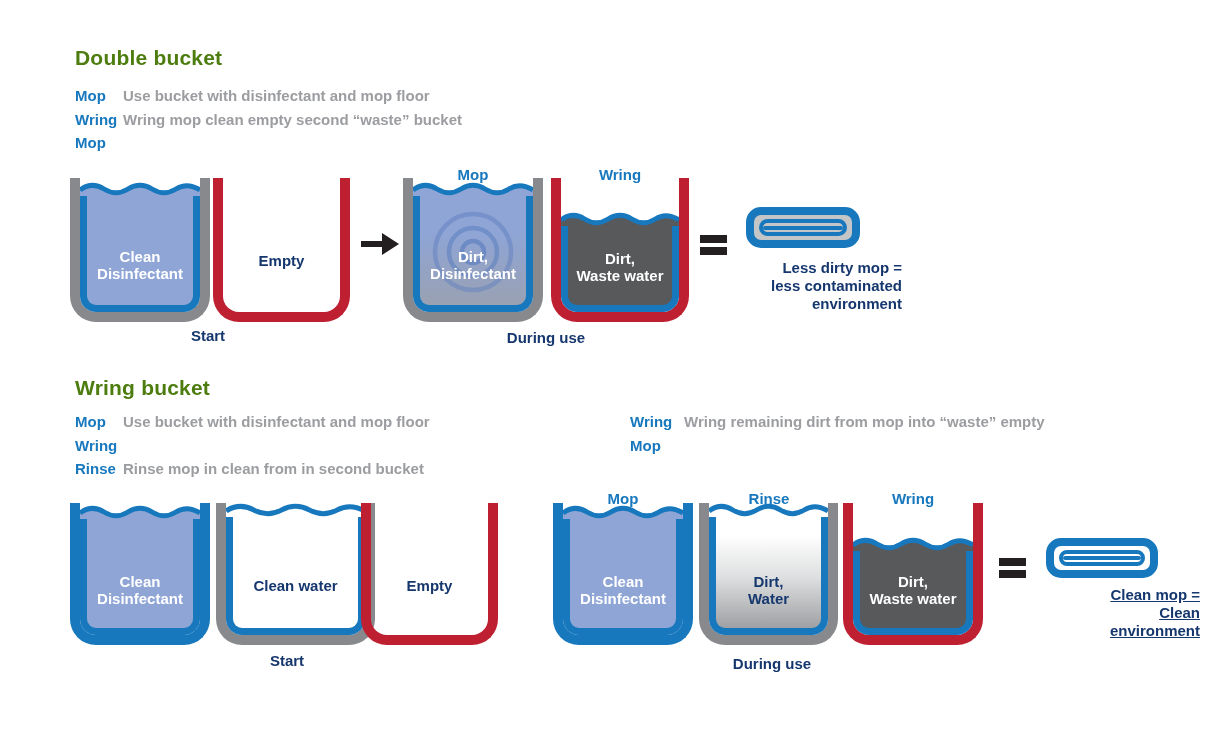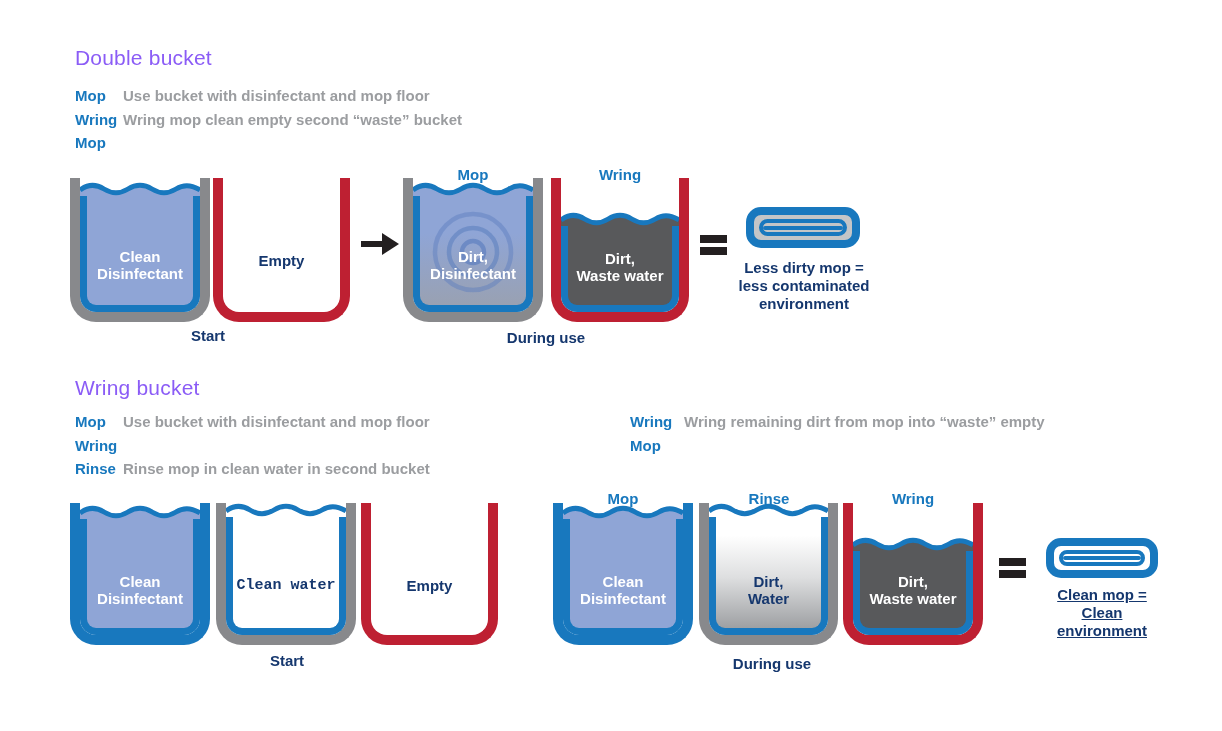--- a/index.html
+++ b/index.html
@@ -1,19 +1,19 @@
 <!DOCTYPE html>
 <html><head>
 <meta charset="utf-8">
 <style>
   html,body{margin:0;padding:0;background:#fff;}
   #page{position:relative;width:1222px;height:731px;background:#fff;overflow:hidden;
         font-family:"Liberation Sans", sans-serif;}
 
-  .section-title{position:absolute;font-size:21px;font-weight:normal;color:#8b5cf6;letter-spacing:.2px;}
+  .section-title{position:absolute;font-size:21px;font-weight:bold;color:#4d7c0f;letter-spacing:.2px;}
 
   .steps{position:absolute;}
   .step-row{display:flex;margin-bottom:7px;font-size:15px;font-weight:bold;line-height:16.5px;}
   .step-label{flex:none;width:48px;color:#1878be;}
   .steps-right .step-label{width:54px;}
   .step-text{color:#9b9da0;}
   .steps-right .step-text{max-width:380px;}
 
   
   .bucket{position:absolute;}
@@ -32,21 +32,21 @@
   .ripples{position:absolute;left:50%;top:52%;transform:translate(-50%,-50%);}
 
   .bucket-text{position:absolute;left:0;right:0;text-align:center;font-size:15px;font-weight:bold;
                line-height:17px;z-index:3;}
   .bucket-text.white{color:#ffffff;}
   .bucket-text.navy{color:#15376e;}
 
   .above-label{position:absolute;width:100px;text-align:center;color:#1878be;
                font-size:15px;font-weight:bold;}
   .caption{position:absolute;text-align:center;color:#15376e;font-size:15px;font-weight:bold;}
-  .result-caption{position:absolute;text-align:center;color:#15376e;font-size:15px;font-weight:bold;
+  .result-caption{position:absolute;text-align:right;color:#15376e;font-size:15px;font-weight:bold;
                   line-height:18px;}
 
   
   .arrow{position:absolute;}
   .equals{position:absolute;width:27px;}
   .equals .bar{height:8px;background:#231f20;}
   .equals .bar:first-child{margin-bottom:4px;}
 
   
   .mop-icon{position:absolute;border:8px solid #1878be;border-radius:15px;box-sizing:border-box;}
@@ -164,21 +164,21 @@
   <div class="steps" style="left:75px;top:414px;width:520px;">
     <div class="step-row">
       <span class="step-label">Mop</span>
       <span class="step-text">Use bucket with disinfectant and mop floor</span>
     </div>
     <div class="step-row">
       <span class="step-label">Wring</span>
     </div>
     <div class="step-row">
       <span class="step-label">Rinse</span>
-      <span class="step-text">Rinse mop in clean water in second bucket</span>
+      <span class="step-text">Rinse mop in clean from in second bucket</span>
     </div>
   </div>
 
   <div class="steps steps-right" style="left:630px;top:414px;width:470px;">
     <div class="step-row">
       <span class="step-label">Wring</span>
       <span class="step-text">Wring remaining dirt from mop into “waste” empty</span>
     </div>
     <div class="step-row">
       <span class="step-label">Mop</span>
@@ -192,21 +192,21 @@
         <path d="M0,8 C8,2 16,2 24,7 C32,12 40,12 48,7 C56,2 64,2 72,7 C80,12 88,12 96,7 C104,2 112,3 120,8 L120,14 L0,14 Z" fill="#8fa5d6"></path>
         <path d="M0,8 C8,2 16,2 24,7 C32,12 40,12 48,7 C56,2 64,2 72,7 C80,12 88,12 96,7 C104,2 112,3 120,8" fill="none" stroke="#1878be" stroke-width="5"></path>
       </svg>
     </div>
     <div class="bucket-text white" style="top:70px;">
       <div>Clean</div>
       <div>Disinfectant</div>
     </div>
   </div>
 
-  <div class="bucket" style="left:216px;top:503px;width:140px;height:142px;font-family:Liberation Mono, monospace;">
+  <div class="bucket" style="left:216px;top:503px;width:159px;height:142px;">
     <div class="wall"></div>
     <div class="liquid fill-water" style="top:12px;">
       <svg class="wave" viewBox="0 0 120 14" preserveAspectRatio="none">
         <path d="M0,8 C8,2 16,2 24,7 C32,12 40,12 48,7 C56,2 64,2 72,7 C80,12 88,12 96,7 C104,2 112,3 120,8 L120,14 L0,14 Z" fill="#ffffff"></path>
         <path d="M0,8 C8,2 16,2 24,7 C32,12 40,12 48,7 C56,2 64,2 72,7 C80,12 88,12 96,7 C104,2 112,3 120,8" fill="none" stroke="#1878be" stroke-width="5"></path>
       </svg>
     </div>
     <div class="bucket-text navy" style="top:74px;">
       <div>Clean water</div>
     </div>

